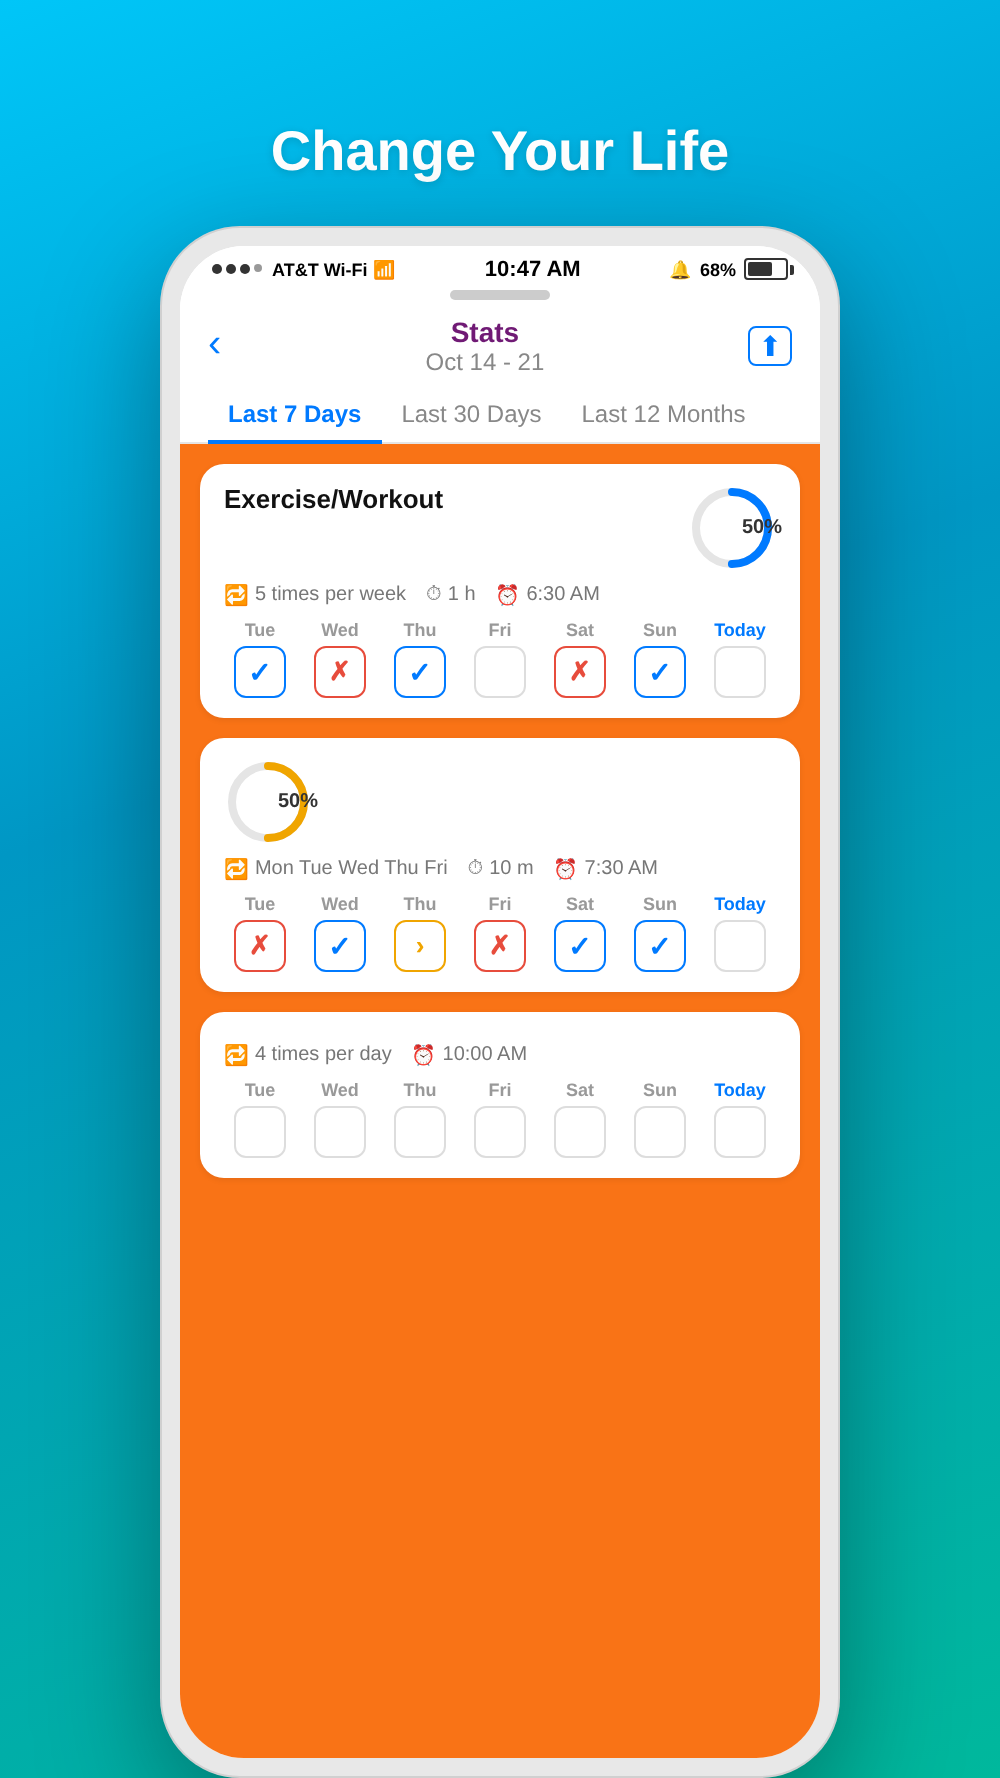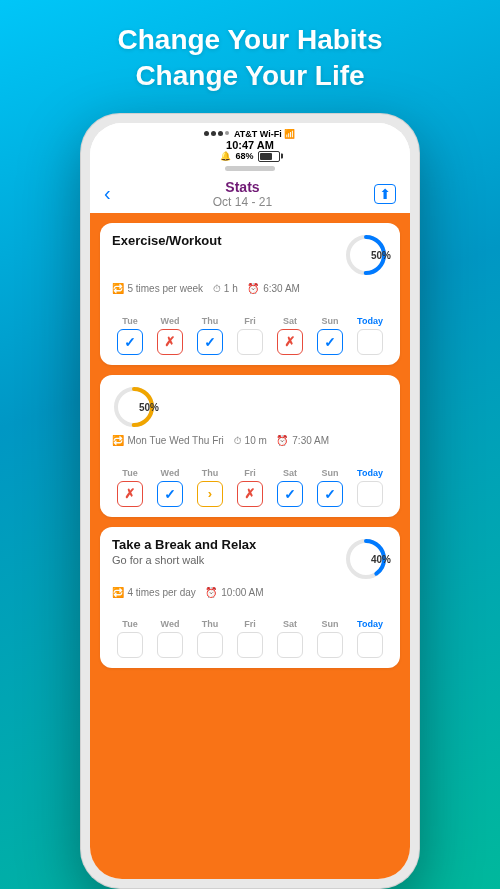--- a/index.html
+++ b/index.html
@@ -52,21 +52,20 @@
     }
 
     .status-bar {
       background: white;
       display: flex;
       justify-content: space-between;
       align-items: center;
       padding: 6px 16px 2px;
       font-size: 10px;
       font-weight: 600;
-      flex-direction: column;
     }
 
     .status-left { display: flex; align-items: center; gap: 3px; }
     .status-dots { display: flex; gap: 2px; }
     .status-dot { width: 5px; height: 5px; border-radius: 50%; background: #333; }
     .status-dot.small { width: 4px; height: 4px; opacity: 0.5; }
     .status-center { font-weight: 700; font-size: 11px; }
     .status-right { display: flex; align-items: center; gap: 4px; font-size: 9px; }
     .battery-icon {
       width: 22px; height: 11px; border: 1.5px solid #333; border-radius: 2px;
@@ -173,21 +172,21 @@
       margin-top: 6px;
       font-size: 10px;
       color: #777;
     }
     .meta-item { display: flex; align-items: center; gap: 3px; }
     .meta-icon { font-size: 10px; }
 
     .days-row {
       display: flex;
       gap: 4px;
-      margin-top: 21px;
+      margin-top: 6px;
       align-items: center;
     }
     .day-col {
       display: flex;
       flex-direction: column;
       align-items: center;
       gap: 3px;
       flex: 1;
     }
     .day-label {
@@ -210,21 +209,21 @@
     .checkmark-blue { color: #007AFF; font-size: 14px; font-weight: 700; }
     .checkmark-red { color: #e74c3c; font-size: 13px; font-weight: 700; }
     .checkmark-gold { color: #f0a500; font-size: 13px; font-weight: 700; }
 
     .bottom-spacer { height: 10px; }
   </style>
 </head>
 <body>
 
 <div class="hero-text">
-  <span>Change Your Habits</span><br>
+  <br>
   <span>Change Your Life</span>
 </div>
 
 <div class="phone-wrapper">
   <div class="phone-shell">
     <div class="phone-screen">
 
       <div class="status-bar">
         <div class="status-left">
           <div class="status-dots">
@@ -252,20 +251,25 @@
 
       <div class="nav-bar">
         <span class="nav-back">‹</span>
         <div class="nav-center">
           <div class="nav-title">Stats</div>
           <div class="nav-date">Oct 14 - 21</div>
         </div>
         <span class="nav-share" style="font-size:14px; border:1.5px solid #007AFF; padding:1px 4px; border-radius:4px;">⬆</span>
       </div>
 
+      <div class="tabs-row">
+        <div class="tab active">Last 7 Days</div>
+        <div class="tab">Last 30 Days</div>
+        <div class="tab">Last 12 Months</div>
+      </div>
 
       <div class="content-scroll">
 
         <div class="habit-card">
           <div class="habit-header">
             <div>
               <div class="habit-name">Exercise/Workout</div>
             </div>
             <div class="circle-progress">
               <svg width="44" height="44" viewBox="0 0 44 44">
@@ -393,33 +397,20 @@
               </div>
             </div>
             <div class="day-col">
               <span class="day-label today">Today</span>
               <div class="day-check empty"></div>
             </div>
           </div>
         </div>
 
         <div class="habit-card">
-          <div class="habit-header">
-            <div>
-              <div class="habit-name">Take a Break and Relax</div>
-              <div class="habit-desc">Go for a short walk</div>
-            </div>
-            <div class="circle-progress">
-              <svg width="44" height="44" viewBox="0 0 44 44">
-                <circle cx="22" cy="22" r="18" fill="none" stroke="#e5e5e5" stroke-width="4"></circle>
-                <circle cx="22" cy="22" r="18" fill="none" stroke="#007AFF" stroke-width="4" stroke-dasharray="45.2 67.9" stroke-dashoffset="0" stroke-linecap="round"></circle>
-              </svg>
-              <div class="circle-pct">40%</div>
-            </div>
-          </div>
           <div class="habit-meta">
             <div class="meta-item">
               <span class="meta-icon">🔁</span>
               <span>4 times per day</span>
             </div>
             <div class="meta-item">
               <span class="meta-icon">⏰</span>
               <span>10:00 AM</span>
             </div>
           </div>

